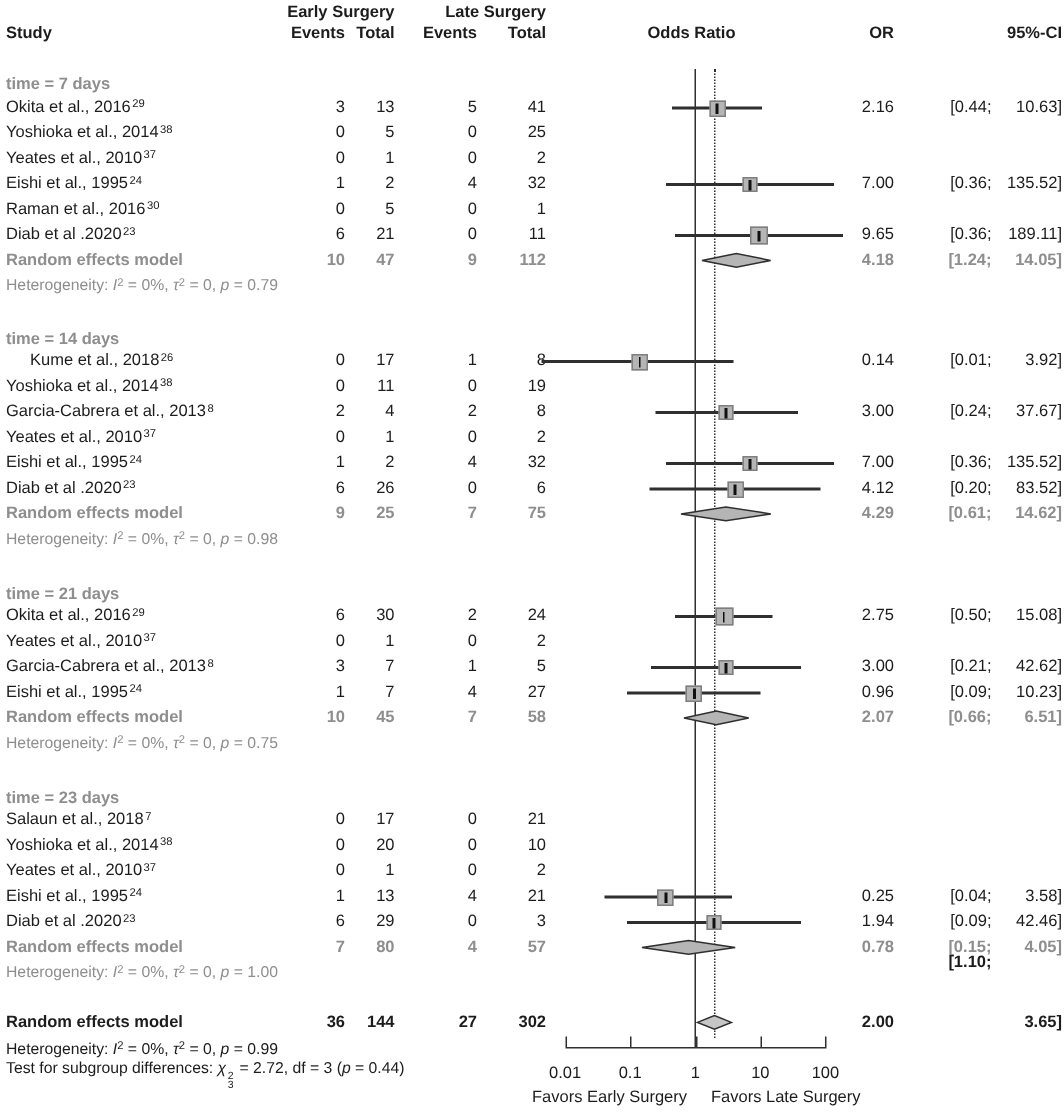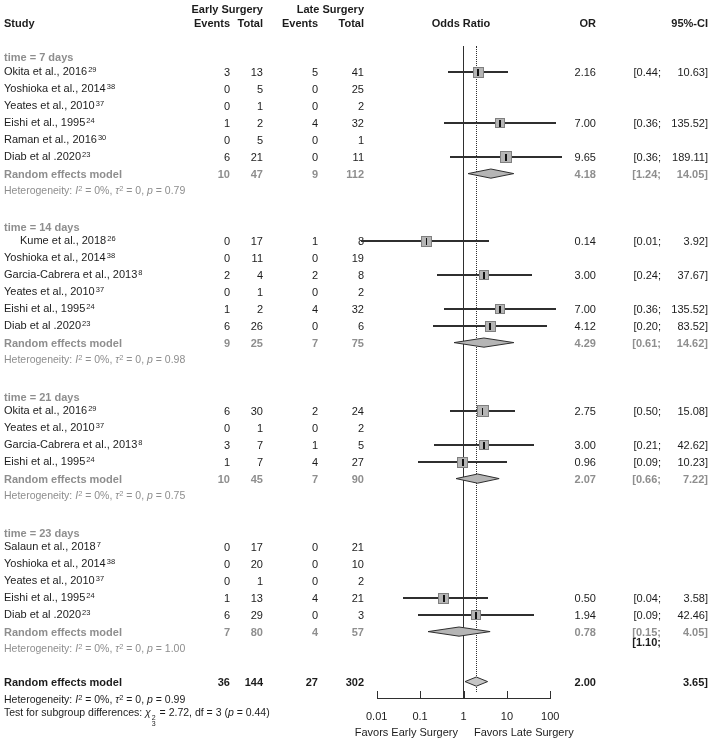--- a/index.html
+++ b/index.html
@@ -230,24 +230,24 @@
       <div class="abs ra " style="left:596px;top:462px">0.96</div>
       <div class="abs ra " style="left:661px;top:462px">[0.09;</div>
       <div class="abs ra " style="left:708px;top:462px">10.23]</div>
       <div class="ciline" style="left:418.1141249096667px;top:461.4px;width:89.21447759344102px"></div>
       <div class="sq" style="left:457.23057151391725px;top:456.5px;width:11px;height:11px"></div>
       <div class="ptick" style="left:461.93057151391724px;top:458.5px;height:7px"></div>
       <div class="abs la b gray" style="left:4px;top:479px">Random effects model</div>
       <div class="abs ra b gray" style="left:230px;top:479px">10</div>
       <div class="abs ra b gray" style="left:263px;top:479px">45</div>
       <div class="abs ra b gray" style="left:318px;top:479px">7</div>
-      <div class="abs ra b gray" style="left:364px;top:479px">90</div>
+      <div class="abs ra b gray" style="left:364px;top:479px">58</div>
       <div class="abs ra b gray" style="left:596px;top:479px">2.07</div>
       <div class="abs ra b gray" style="left:661px;top:479px">[0.66;</div>
-      <div class="abs ra b gray" style="left:708px;top:479px">7.22]</div>
+      <div class="abs ra b gray" style="left:708px;top:479px">6.51]</div>
       <div class="" style="left: 455.668px; top: 473.4px; position: absolute;">
         <svg width="43.14120810134244" height="11.2">
           <polygon points="0,5.6 21.57060405067122,1 43.14120810134244,5.6 21.57060405067122,10.2" fill="#b5b5b5" stroke="#2f2f2f" stroke-width="1"></polygon>
         </svg>
       </div>
       <div class="abs la het gray" style="left:4px;top:496px">Heterogeneity: <span class="it">I</span><span class="isup">2</span> = 0%, <span class="it">τ</span><span class="isup">2</span> = 0, <span class="it">p</span> = 0.75</div>
       <div class="abs la b gray" style="left:4px;top:533px">time = 23 days</div>
       <div class="abs la" style="left:4px;top:547px">Salaun et al., 2018<span class="supref">7</span></div>
       <div class="abs ra " style="left:230px;top:547px">0</div>
       <div class="abs ra " style="left:263px;top:547px">17</div>
@@ -261,21 +261,21 @@
       <div class="abs la" style="left:4px;top:581px">Yeates et al., 2010<span class="supref">37</span></div>
       <div class="abs ra " style="left:230px;top:581px">0</div>
       <div class="abs ra " style="left:263px;top:581px">1</div>
       <div class="abs ra " style="left:318px;top:581px">0</div>
       <div class="abs ra " style="left:364px;top:581px">2</div>
       <div class="abs la" style="left:4px;top:598px">Eishi et al., 1995<span class="supref">24</span></div>
       <div class="abs ra " style="left:230px;top:598px">1</div>
       <div class="abs ra " style="left:263px;top:598px">13</div>
       <div class="abs ra " style="left:318px;top:598px">4</div>
       <div class="abs ra " style="left:364px;top:598px">21</div>
-      <div class="abs ra " style="left:596px;top:598px">0.50</div>
+      <div class="abs ra " style="left:596px;top:598px">0.25</div>
       <div class="abs ra " style="left:661px;top:598px">[0.04;</div>
       <div class="abs ra " style="left:708px;top:598px">3.58]</div>
       <div class="ciline" style="left:402.8294036236336px;top:597.4px;width:84.70911973271058px"></div>
       <div class="sq" style="left:438.21255312480196px;top:592.5px;width:11px;height:11px"></div>
       <div class="ptick" style="left:442.91255312480195px;top:594.5px;height:7px"></div>
       <div class="abs la" style="left:4px;top:615px">Diab et al .2020<span class="supref">23</span></div>
       <div class="abs ra " style="left:230px;top:615px">6</div>
       <div class="abs ra " style="left:263px;top:615px">29</div>
       <div class="abs ra " style="left:318px;top:615px">0</div>
       <div class="abs ra " style="left:364px;top:615px">3</div>

